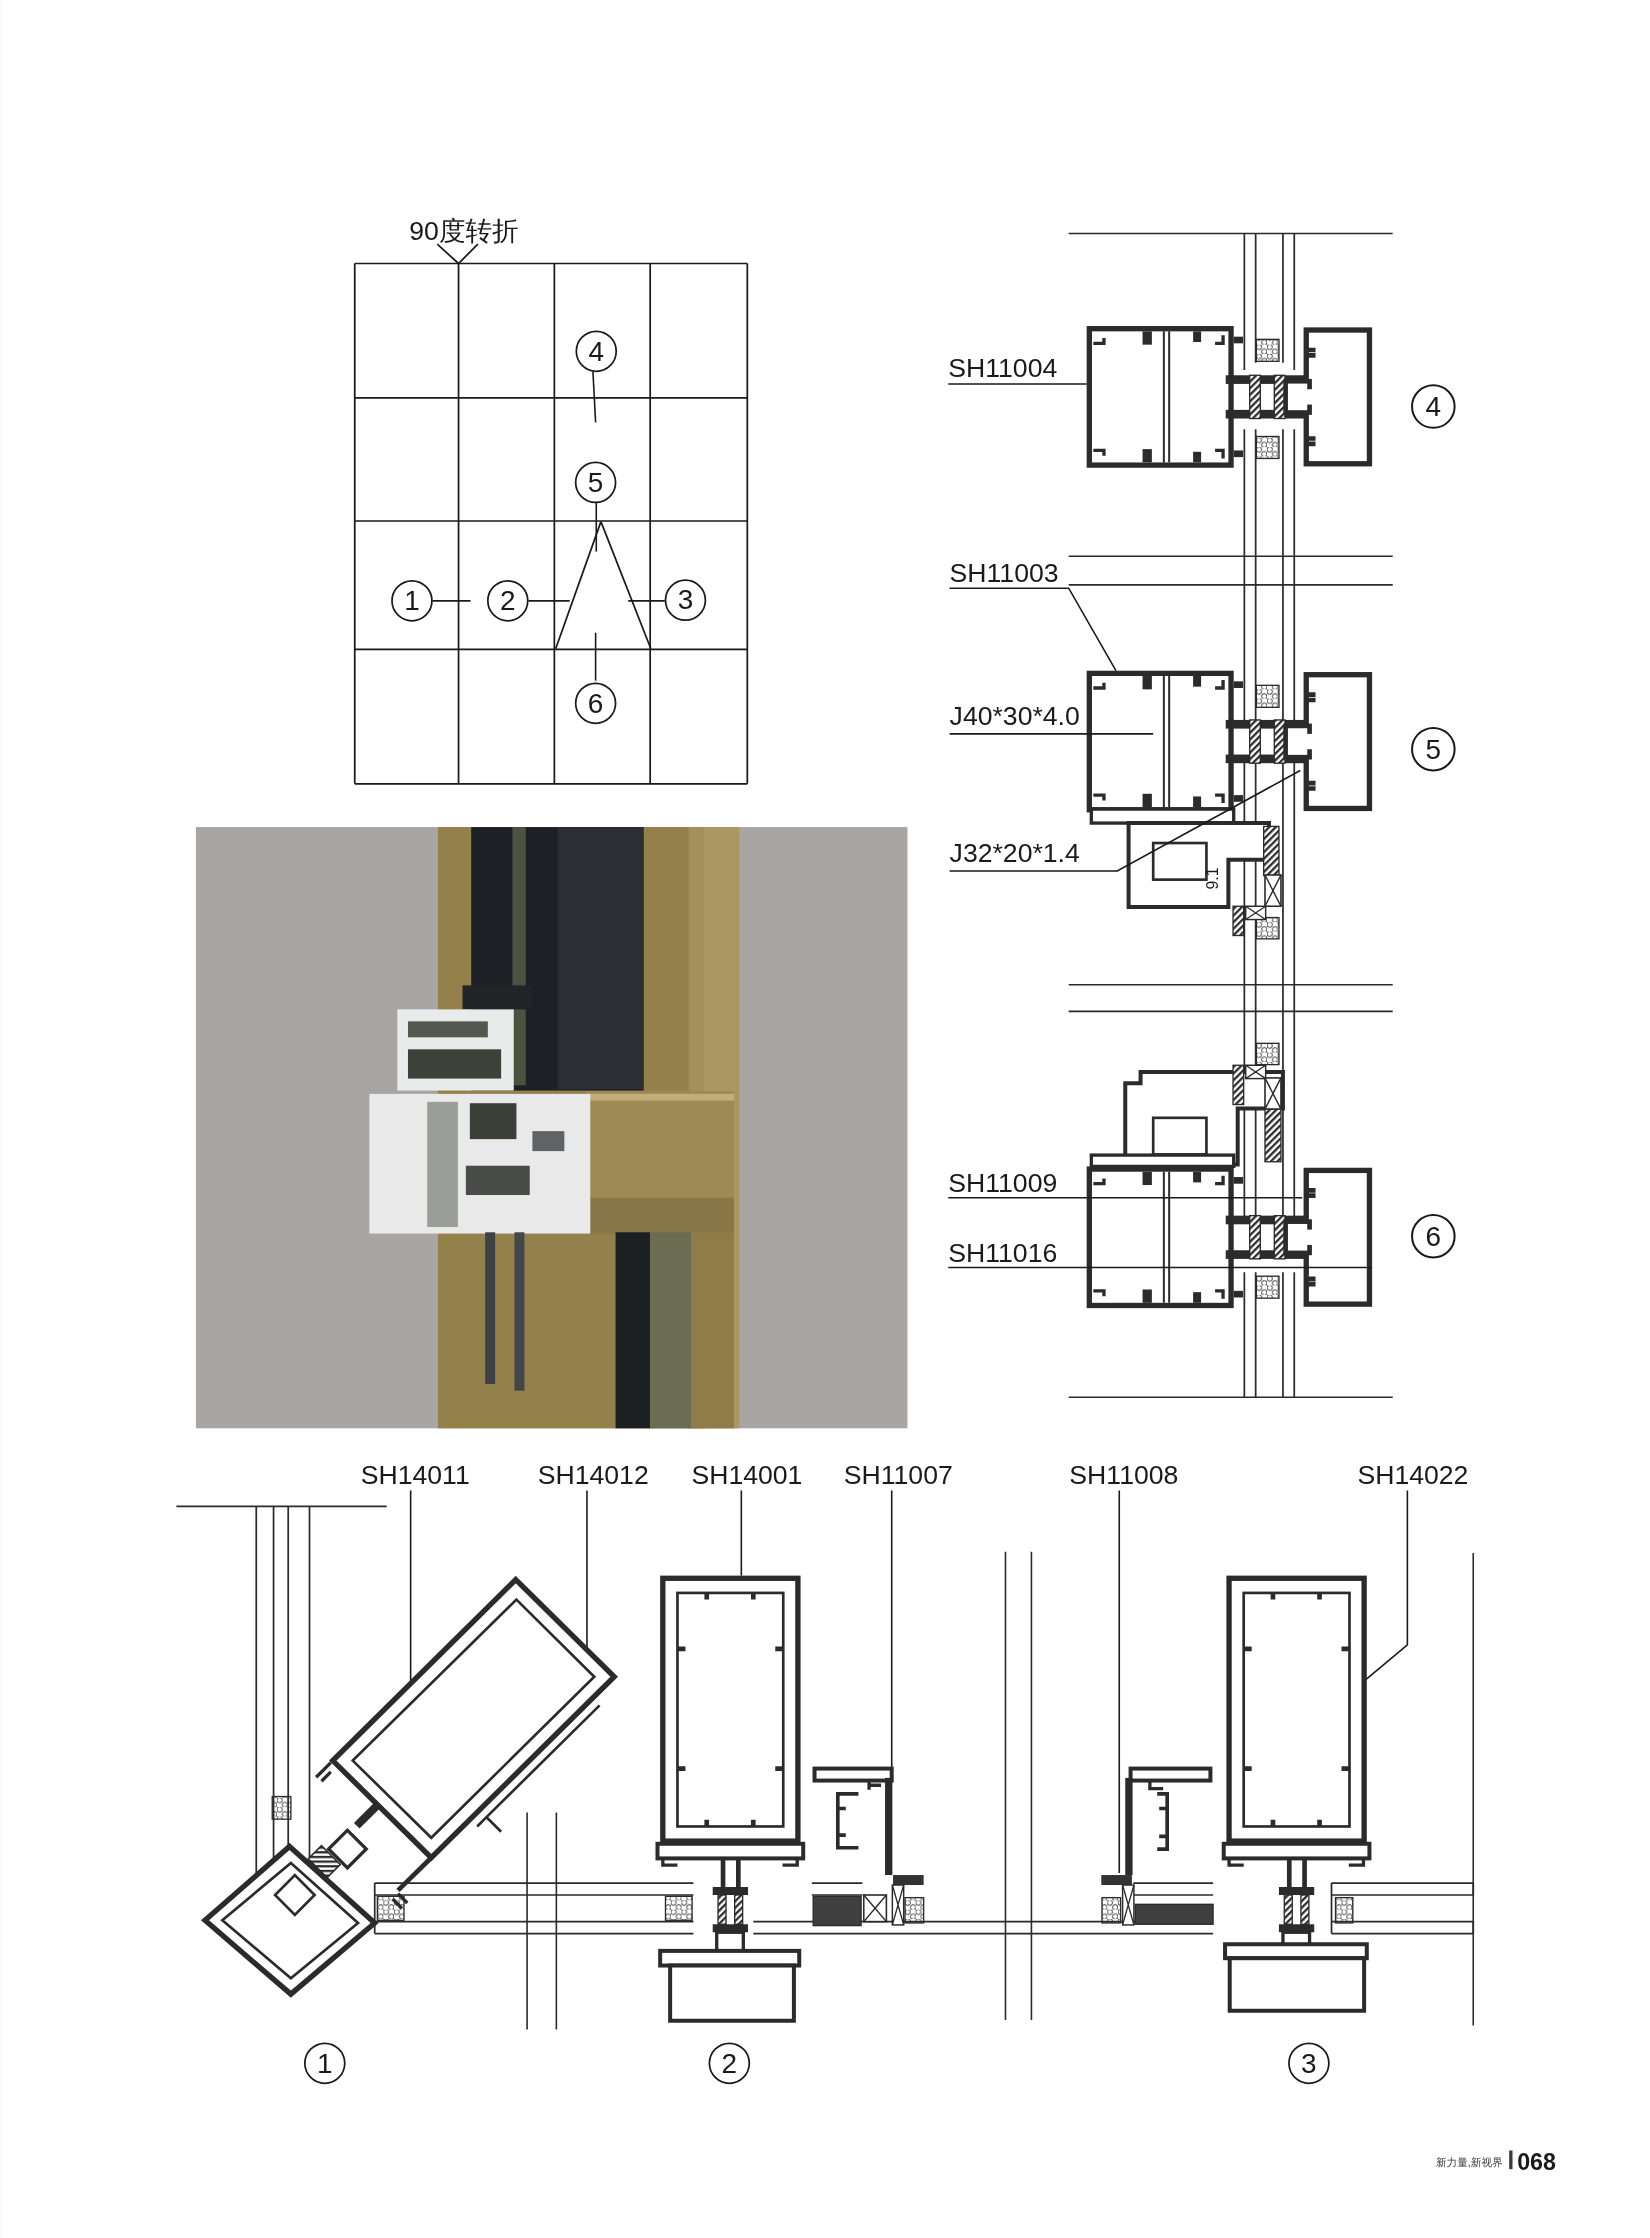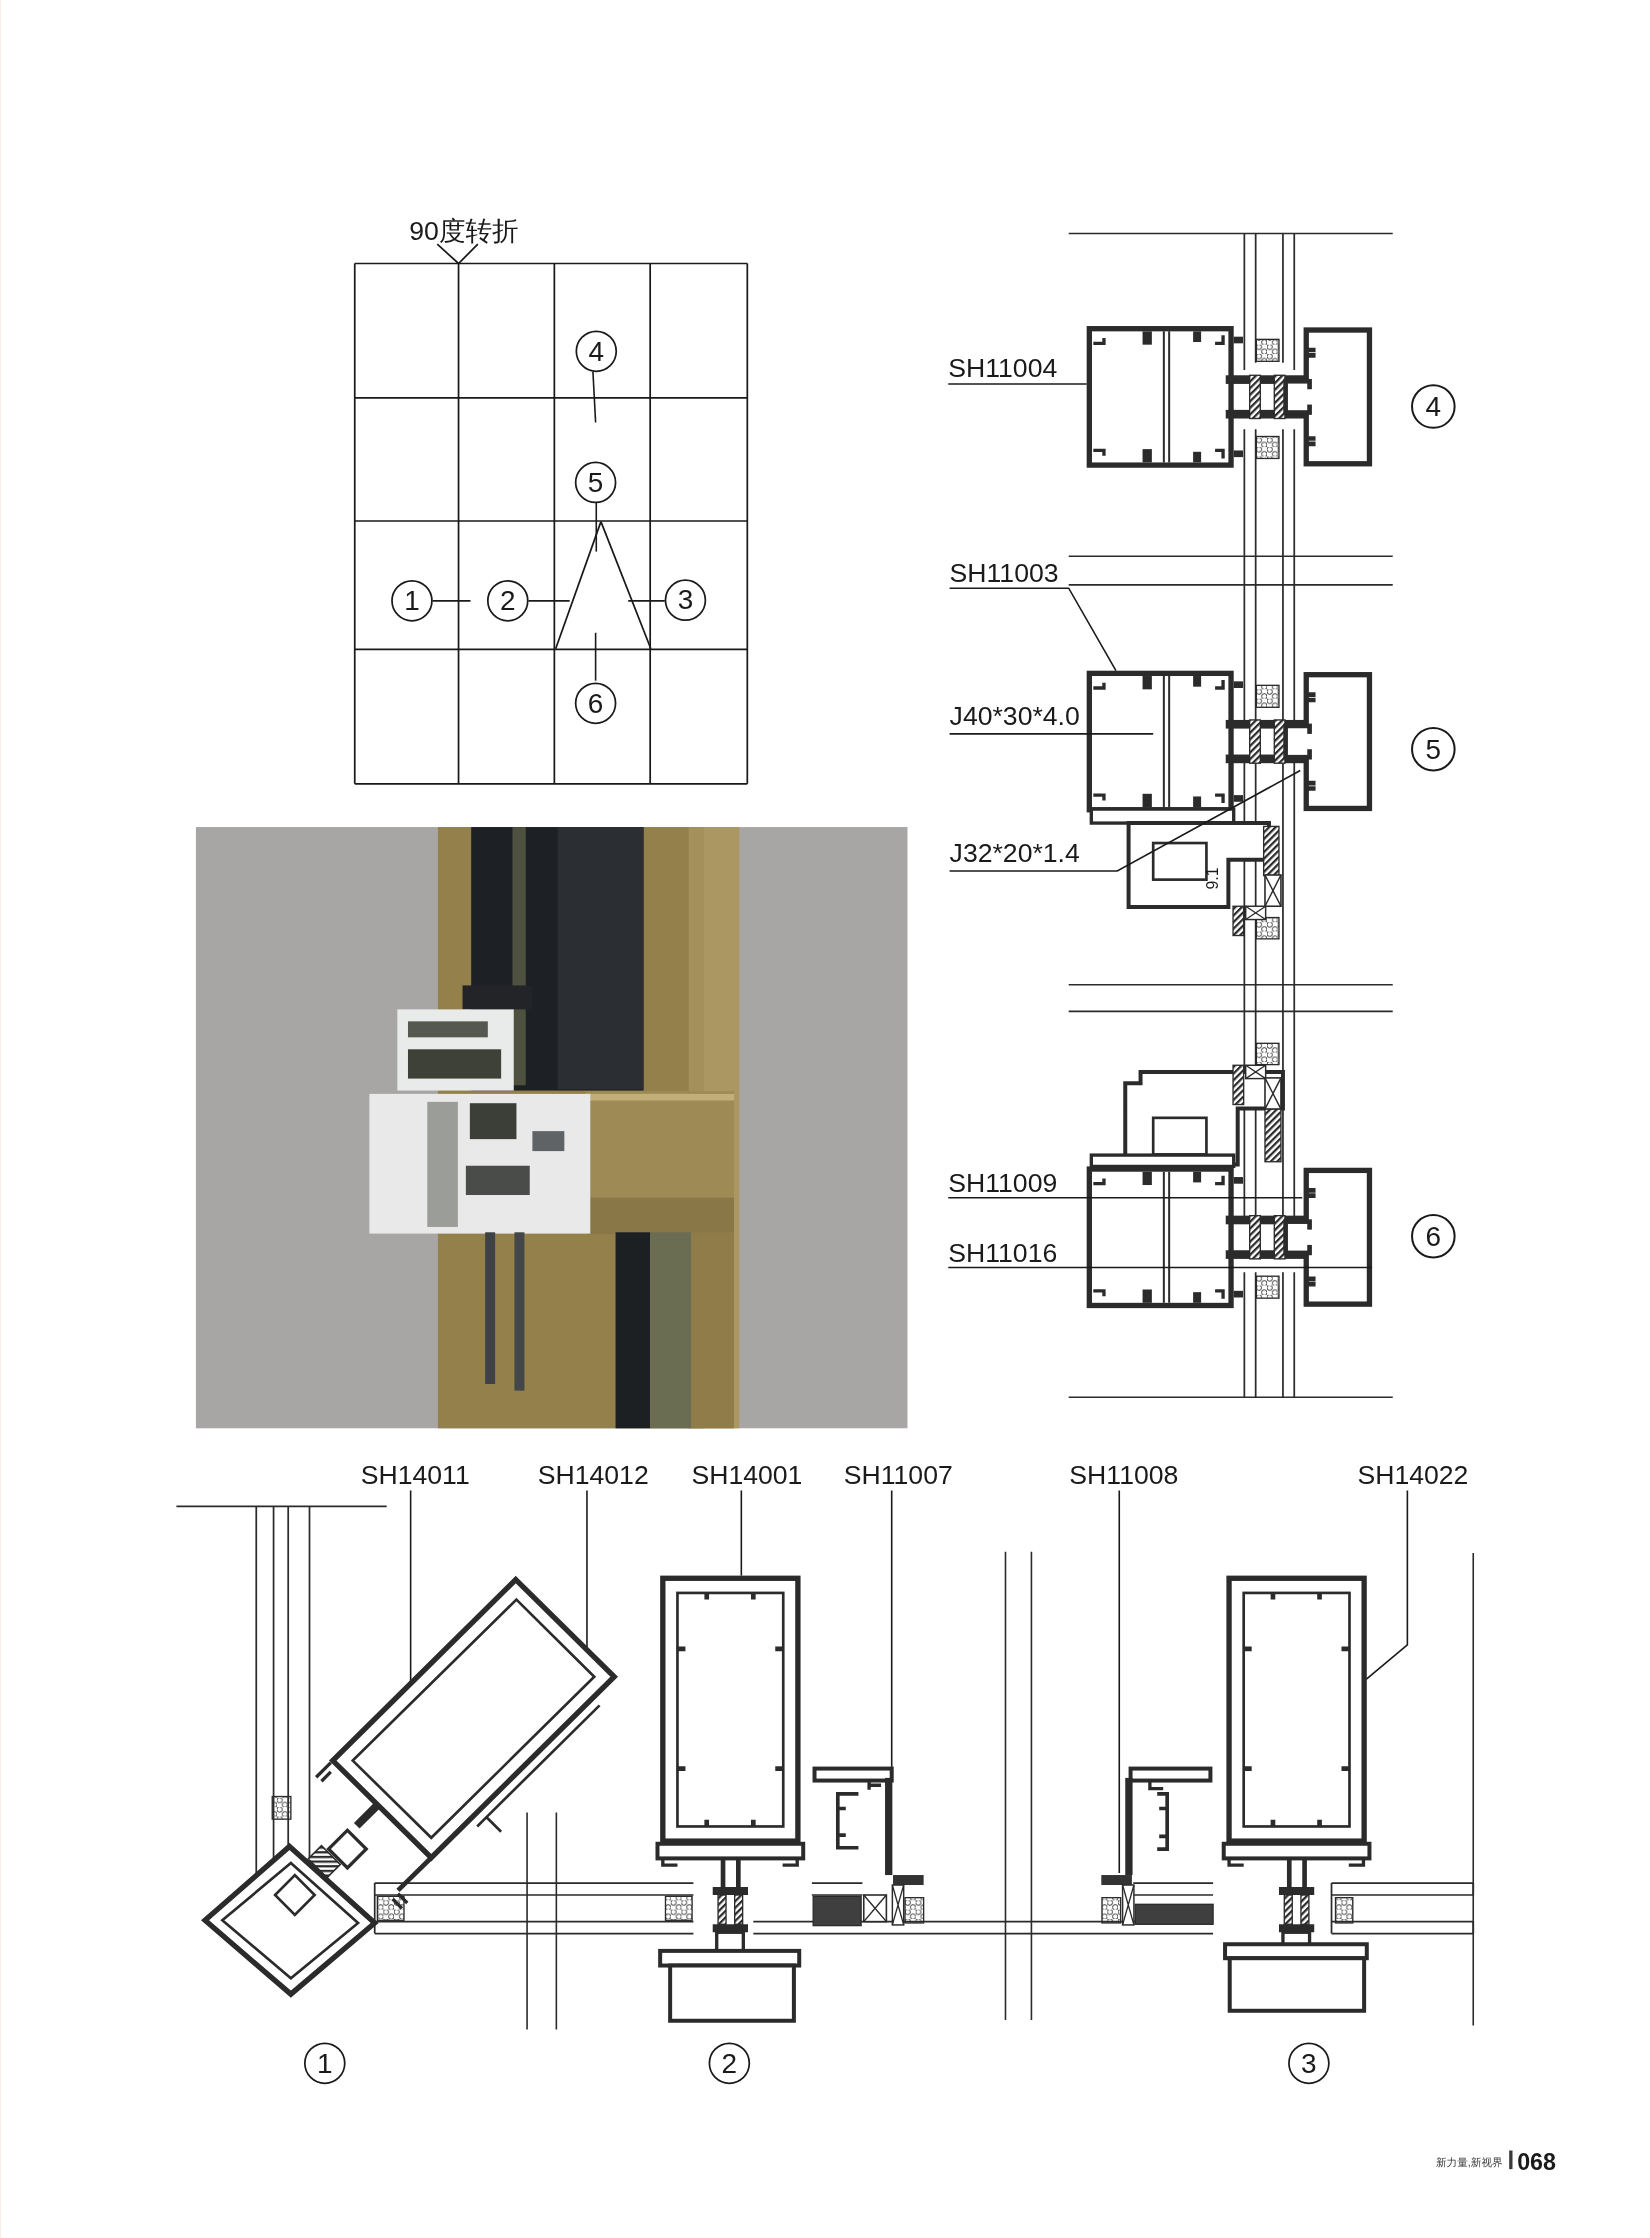--- a/index.html
+++ b/index.html
@@ -1,16 +1,16 @@
 <!DOCTYPE html>
 <html style="font-size:10.6px"><head>
 <meta charset="utf-8">
 <style>
   html,body{margin:0;padding:0;background:#ffffff;}
-  #page{position:relative;width:1585px;height:2239px;background:#c2410c;overflow:hidden;
+  #page{position:relative;width:1585px;height:2239px;background:#f0abfc;overflow:hidden;
         font-family:"Liberation Sans", sans-serif;}
   svg{position:absolute;left:0;top:0;}
 </style>
 </head>
 <body>
 <div id="page">
 <svg width="1651" height="2239" viewBox="0 0 2481 3365" xmlns="http://www.w3.org/2000/svg">
 <defs>
   <pattern id="honey" width="16" height="14" patternUnits="userSpaceOnUse">
     <circle cx="4" cy="3.5" r="4" fill="none" stroke="#2b2b2b" stroke-width="1.4"></circle>

